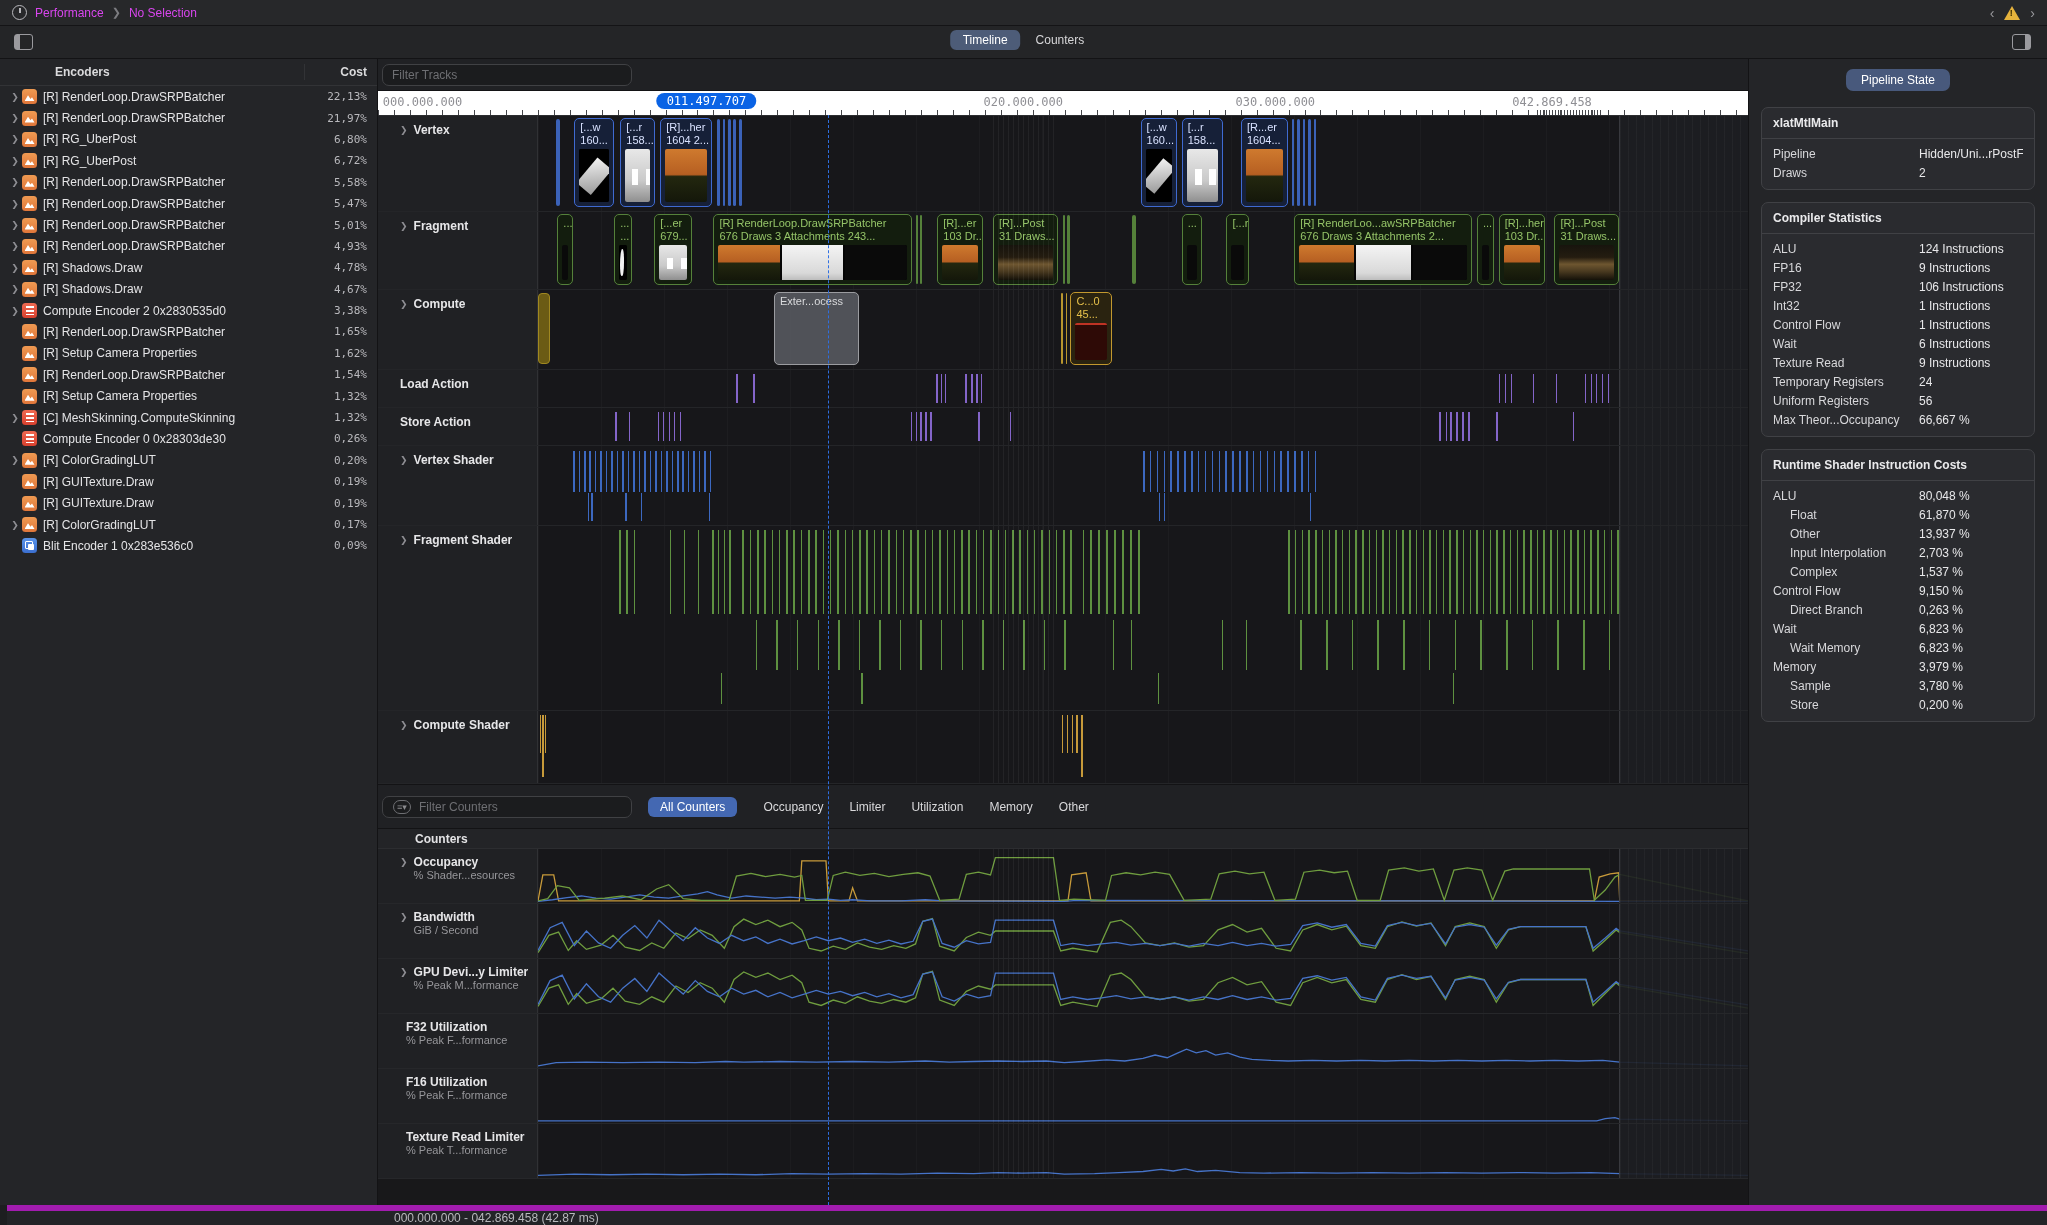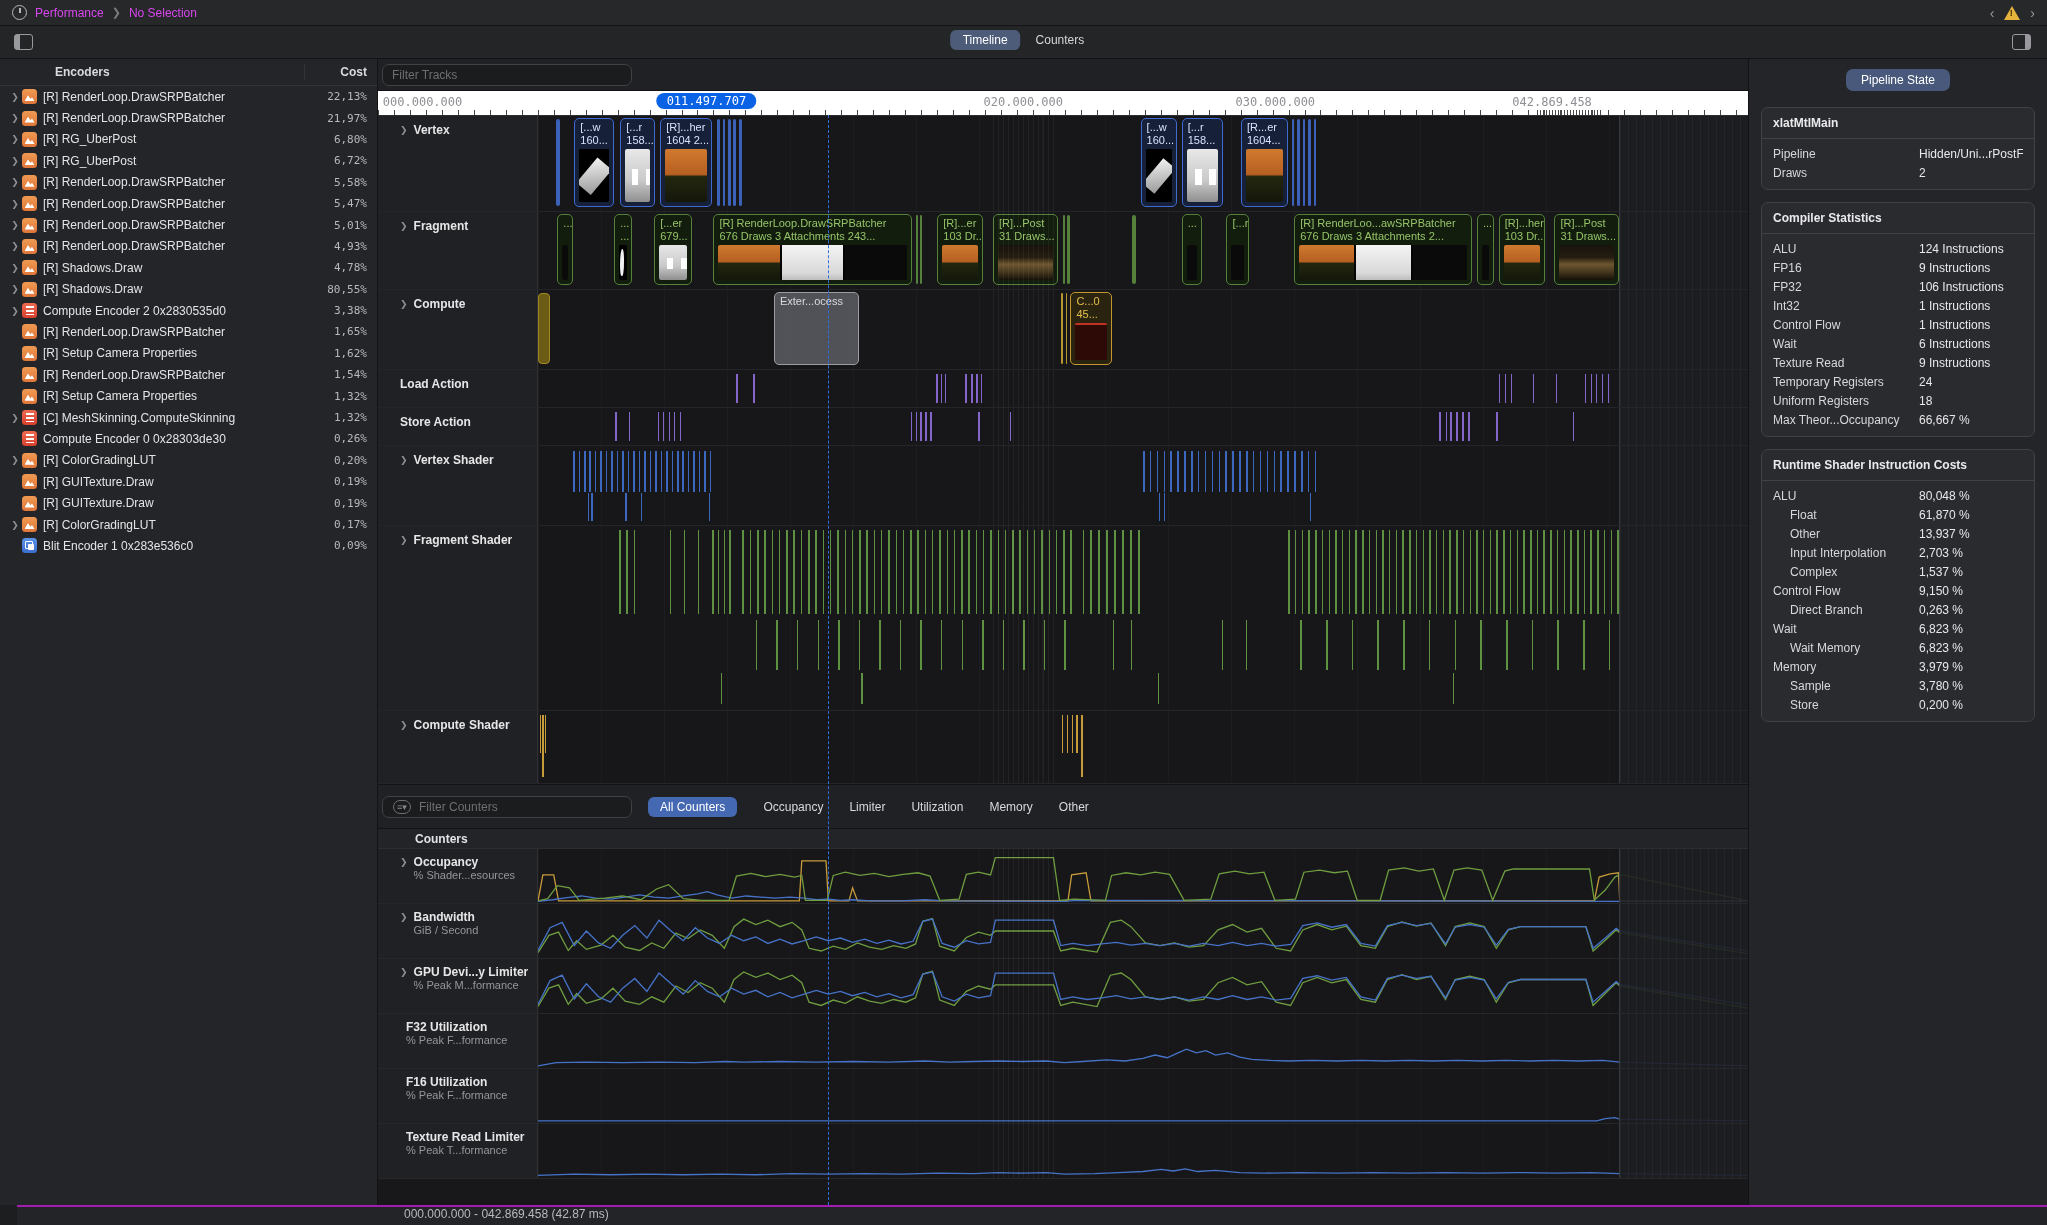--- a/index.html
+++ b/index.html
@@ -139,21 +139,21 @@
   .pills{text-align:center;margin:2px 0 16px;}
   .pill-btn{display:inline-block;background:#48597c;color:#fff;border-radius:7px;padding:4px 15px;}
   .card{background:#2a2b2f;border:1px solid #404145;border-radius:7px;margin-bottom:12px;overflow:hidden;}
   .card h3{margin:0;padding:8px 11px;border-bottom:1px solid #404145;font-size:12px;font-weight:bold;color:#eaeaec;}
   .card .rows{padding:5px 0 7px;}
   .prow{display:flex;padding:2.5px 11px;}
   .prow .pl{flex:0 0 146px;color:#d8d8db;white-space:nowrap;overflow:hidden;}
   .prow.ind .pl{padding-left:17px;flex-basis:129px;}
   .prow .pv{color:#e8e8ea;white-space:nowrap;overflow:hidden;}
 
-  .statusbar{position:absolute;left:17px;right:0;bottom:0;height:20px;background:#232427;border-top:2px solid #a21caf;
+  .statusbar{position:absolute;left:7px;right:0;bottom:0;height:20px;background:#232427;border-top:6px solid #a21caf;
              display:flex;align-items:flex-start;padding-left:387px;color:#b9b9bd;box-sizing:border-box;}
   .clock{width:13px;height:13px;border:1.5px solid #b9b9bd;border-radius:50%;position:relative;flex:none;}
   .clock:after{content:"";position:absolute;left:49%;top:18%;width:1.5px;height:38%;background:#b9b9bd;}
 </style>
 </head>
 <body>
 
 <div class="app">
 
   <header class="titlebar">
@@ -234,21 +234,21 @@
         <div class="enc-row">
           <span class="enc-chev">❯</span>
           <span class="enc-ico render"></span>
           <span class="enc-label">[R] Shadows.Draw</span>
           <span class="enc-cost mono">4,78%</span>
         </div>
         <div class="enc-row">
           <span class="enc-chev">❯</span>
           <span class="enc-ico render"></span>
           <span class="enc-label">[R] Shadows.Draw</span>
-          <span class="enc-cost mono">80,55%</span>
+          <span class="enc-cost mono">4,67%</span>
         </div>
         <div class="enc-row">
           <span class="enc-chev">❯</span>
           <span class="enc-ico compute"></span>
           <span class="enc-label">Compute Encoder 2 0x2830535d0</span>
           <span class="enc-cost mono">3,38%</span>
         </div>
         <div class="enc-row">
           <span class="enc-chev"></span>
           <span class="enc-ico render"></span>
@@ -1109,21 +1109,21 @@
             <div class="prow">
               <span class="pl">Texture Read</span>
               <span class="pv">9 Instructions</span>
             </div>
             <div class="prow">
               <span class="pl">Temporary Registers</span>
               <span class="pv">24</span>
             </div>
             <div class="prow">
               <span class="pl">Uniform Registers</span>
-              <span class="pv">18</span>
+              <span class="pv">56</span>
             </div>
             <div class="prow">
               <span class="pl">Max Theor...Occupancy</span>
               <span class="pv">66,667 %</span>
             </div>
           </div>
         </div>
         <div class="card">
           <h3>Runtime Shader Instruction Costs</h3>
           <div class="rows">

